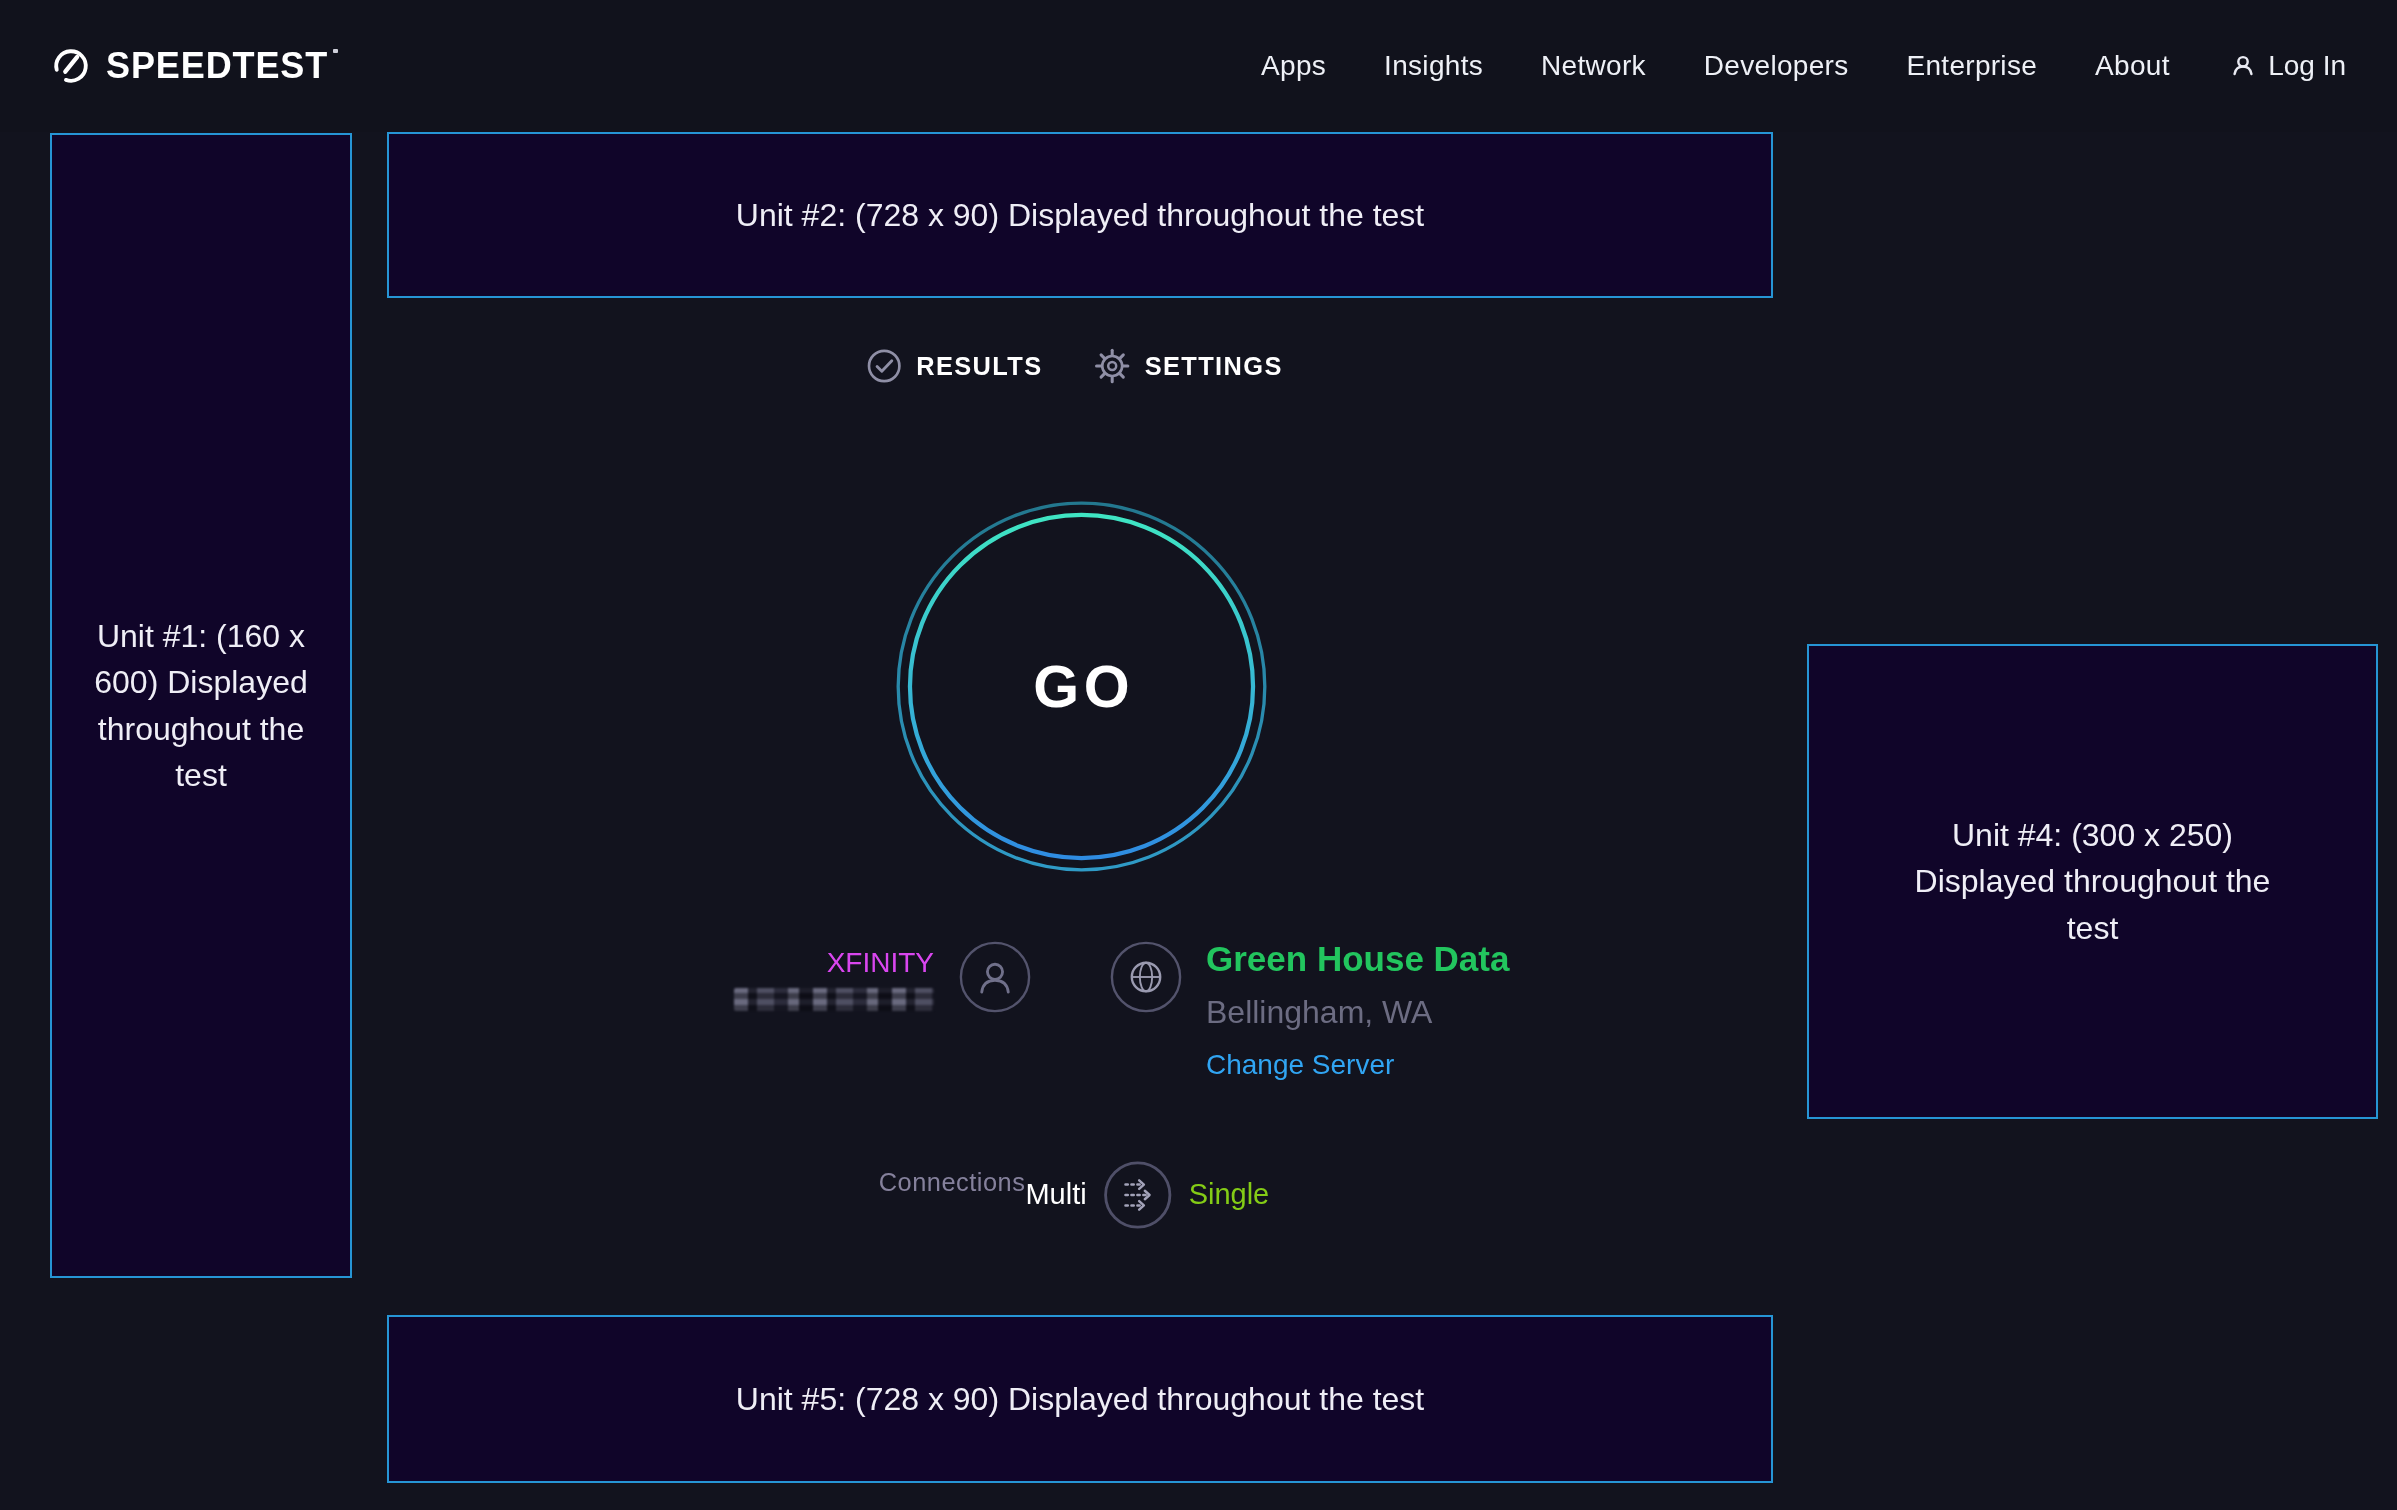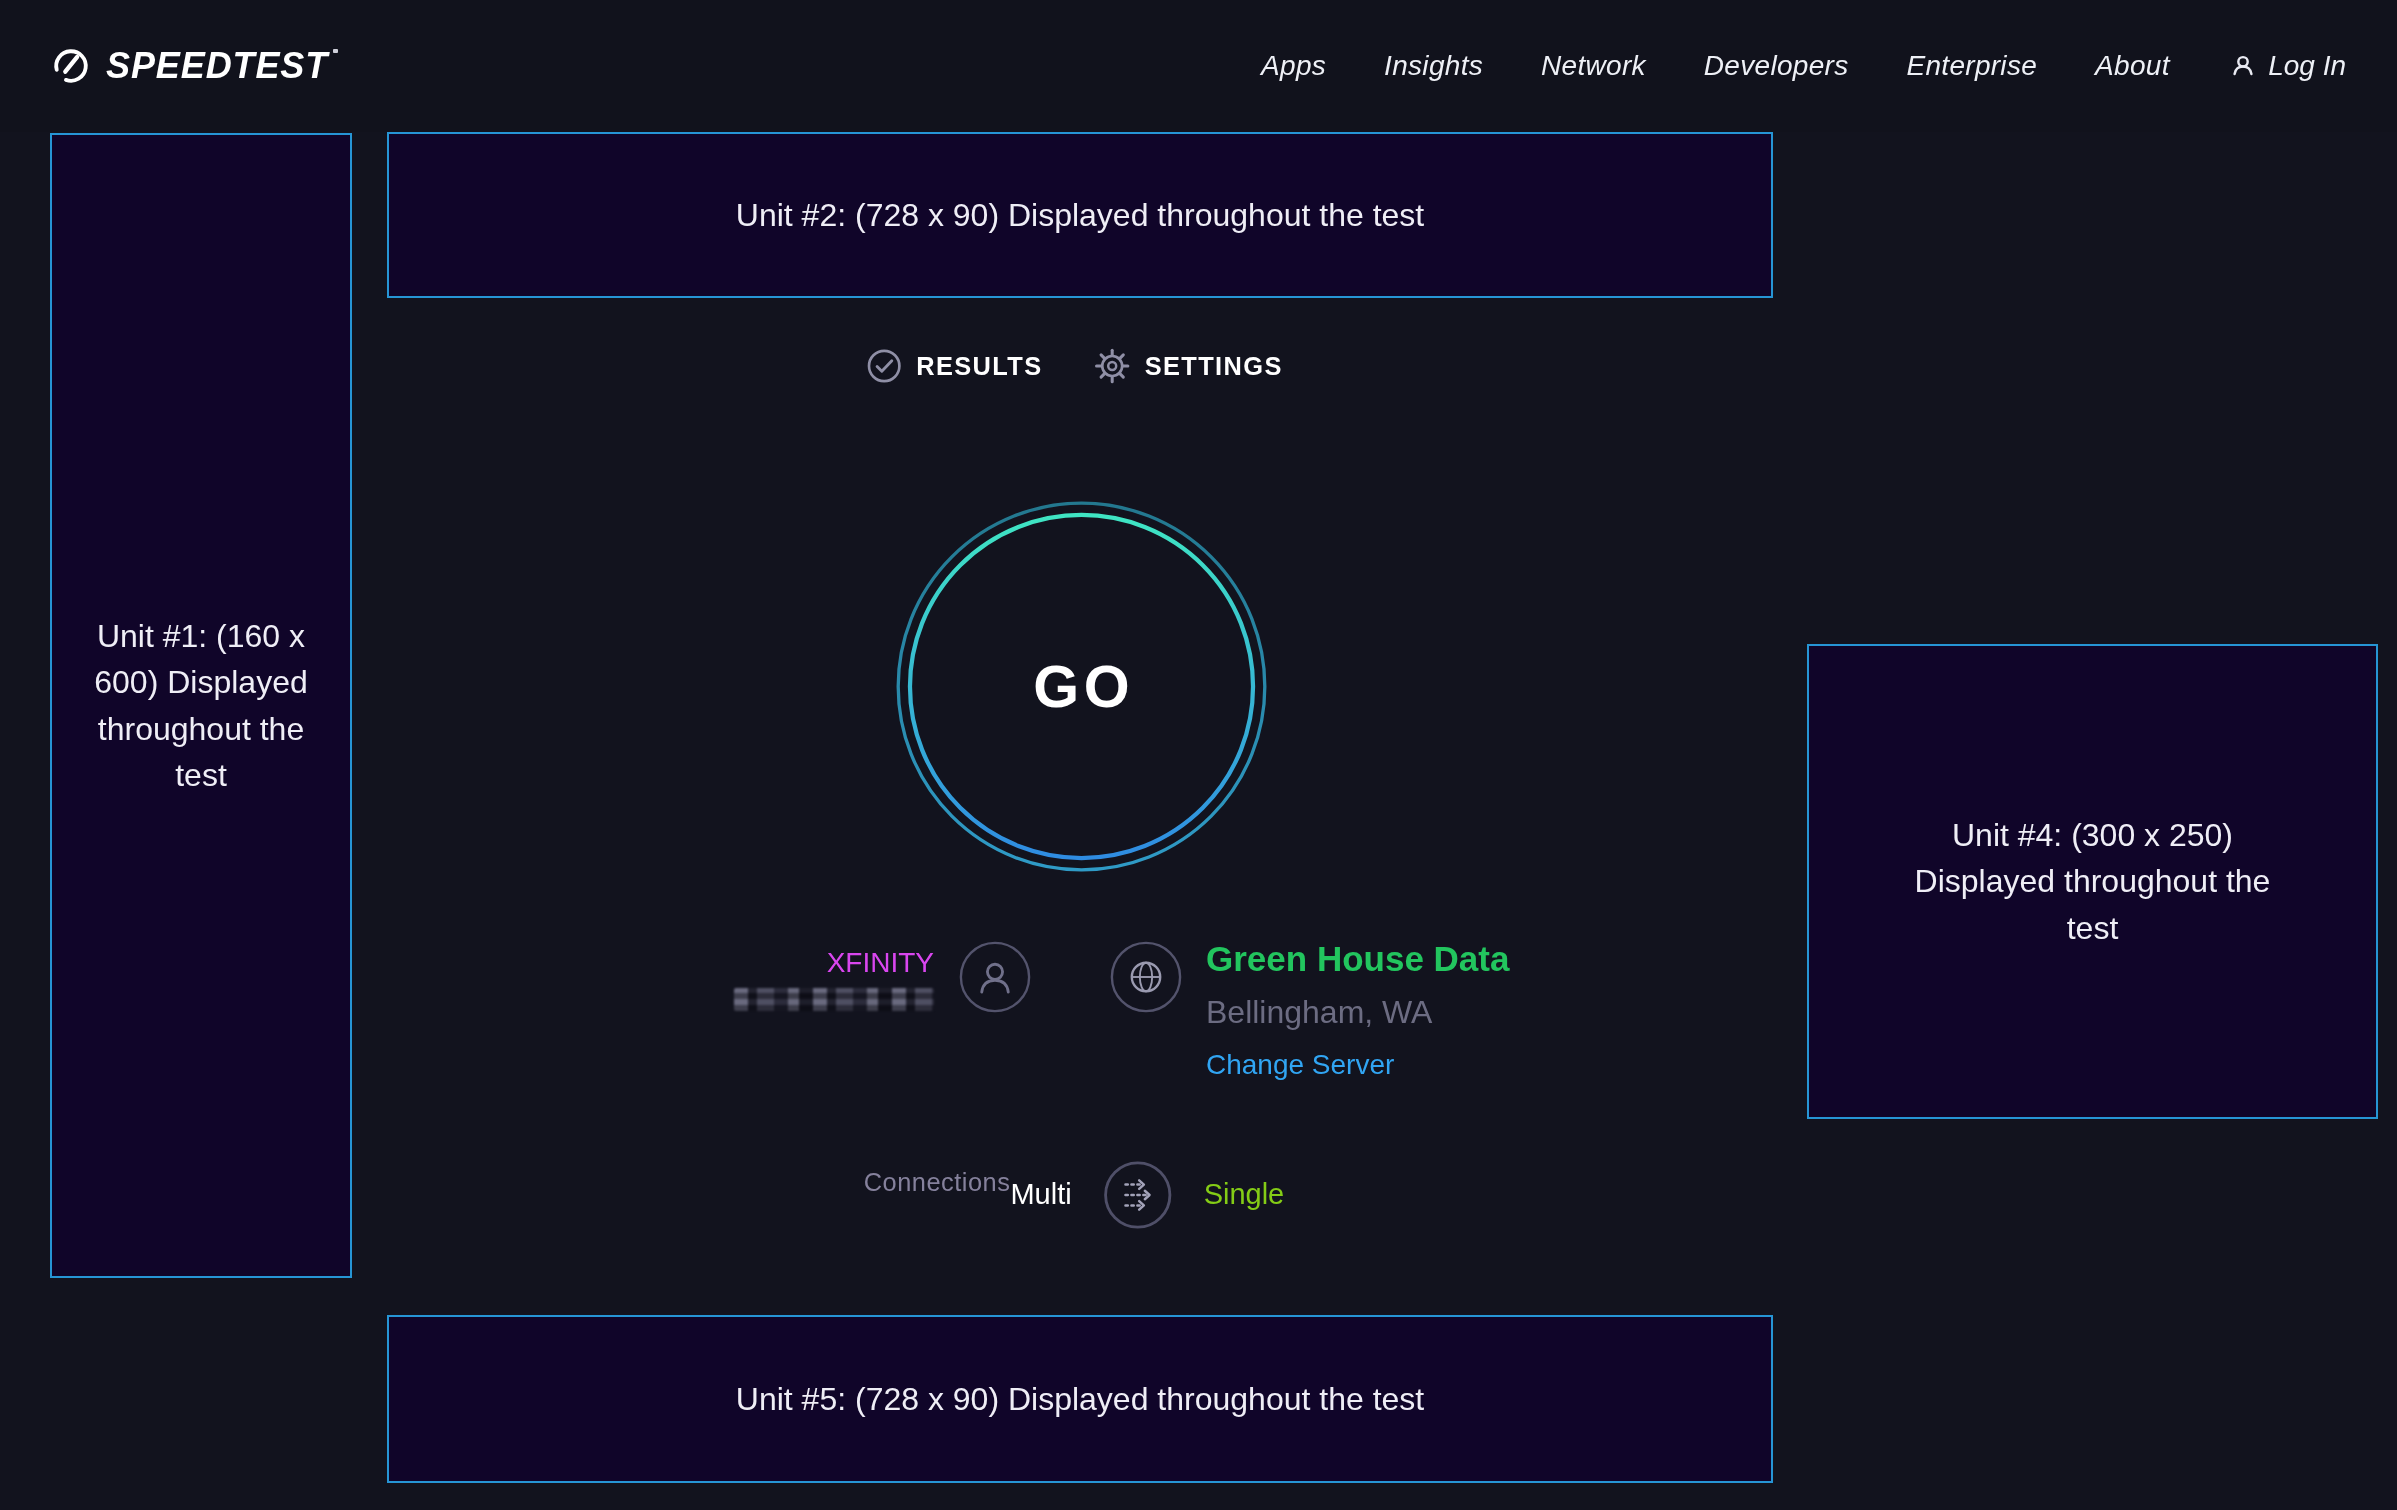--- a/index.html
+++ b/index.html
@@ -4,21 +4,21 @@
 <style>
   html,body{margin:0;padding:0;background:#12131e;}
   #app{
     position:relative;width:2397px;height:1510px;overflow:hidden;
     background:#12131e;font-family:"Liberation Sans",sans-serif;color:#fff;
   }
   
   header{
     position:absolute;left:0;top:0;width:2397px;height:132px;
     display:flex;align-items:center;justify-content:space-between;
-    padding:0 51px;box-sizing:border-box;background:#11121c;font-style:italic;
+    padding:0 51px;box-sizing:border-box;background:#11121c;
   }
   .logo{display:flex;align-items:center;gap:15px;cursor:pointer;}
   .logo-text{font-size:36px;font-weight:bold;letter-spacing:0.9px;color:#fff;display:flex;}
   .tm-dot{width:4.7px;height:4.7px;background:#cfd0da;border-radius:0.9px;margin:3.8px 0 0 4.7px;}
   nav{display:flex;align-items:center;gap:58px;}
   .nav-item{font-size:28px;color:#eef0f6;cursor:pointer;letter-spacing:0.3px;}
   .login{display:flex;align-items:center;gap:10.4px;cursor:pointer;}
   .login span{font-size:28px;color:#eef0f6;}
   
   .ad{
@@ -62,21 +62,21 @@
   .icon-person-circle{margin:1.9px 0 0 24.5px;}
   .icon-globe-circle{margin:1.9px 0 0 79px;}
   .server-col{margin-left:24.5px;display:flex;flex-direction:column;align-items:flex-start;}
   .server-name{font-size:35px;font-weight:bold;color:#22c55e;line-height:1.15;}
   .server-loc{font-size:32px;color:#6c6c82;margin-top:15px;}
   .change-server{font-size:28px;color:#31a5f3;margin-top:18px;cursor:pointer;}
   
   .connections{position:absolute;left:1074px;top:1135px;transform:translateX(-50%);
     display:flex;flex-direction:row;align-items:center;}
   .conn-label{font-size:25.4px;color:#85819c;letter-spacing:0.5px;}
-  .conn-row{margin-top:24.5px;display:flex;align-items:center;gap:31px;}
+  .conn-row{margin-top:24.5px;display:flex;align-items:center;gap:16px;}
   .conn-multi{font-size:29px;color:#fff;cursor:pointer;}
   .conn-single{font-size:29px;color:#84cc16;cursor:pointer;}
   .conn-toggle{cursor:pointer;display:flex;}
 </style>
 </head>
 <body>
 
 <div id="app">
 
   <header>

